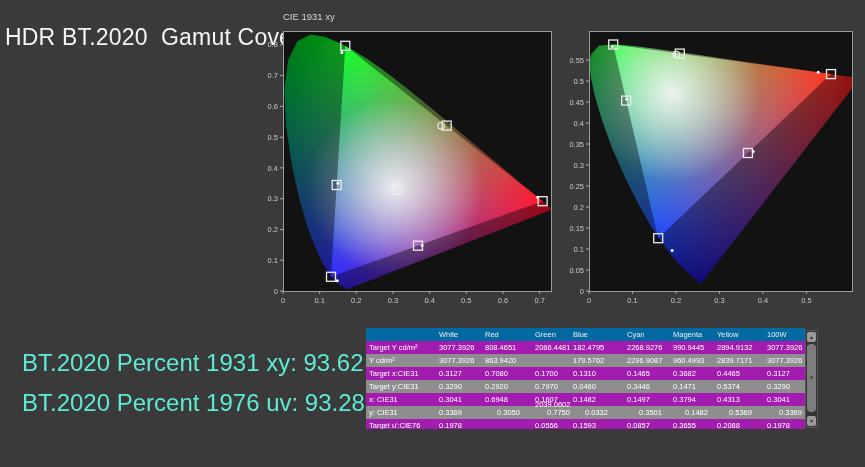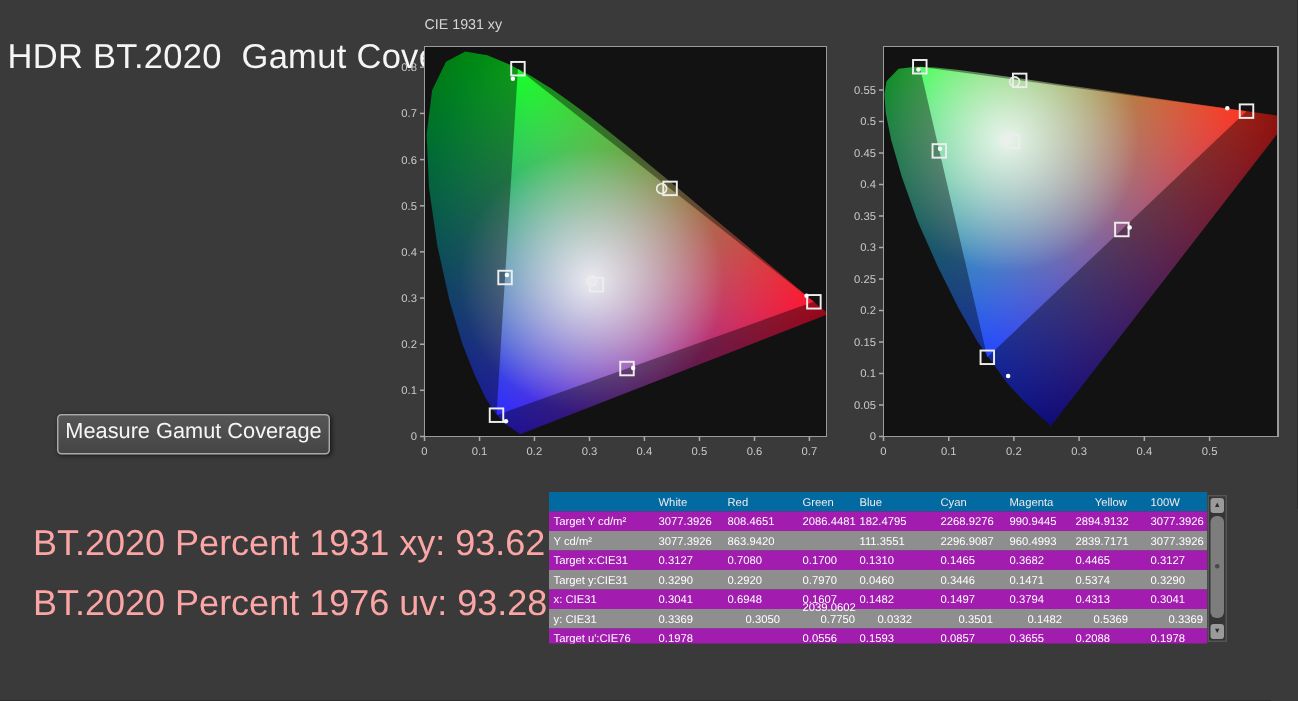--- a/index.html
+++ b/index.html
@@ -17,21 +17,21 @@
   .chart-svg{position:absolute;}
   .measure-btn{
     position:absolute;left:38px;top:276px;width:180px;height:25px;
     background:linear-gradient(#565656,#454545);
     border:1px solid #a9a9a9;border-radius:3px;
     color:#f6f6f6;font-size:14.5px;font-family:"Liberation Sans",sans-serif;
     text-align:center;line-height:22px;cursor:pointer;
     box-shadow:1px 1px 3px rgba(0,0,0,0.55);
   }
   .result-line{
-    position:absolute;left:22px;font-size:24px;color:#fca5a5;white-space:pre;
+    position:absolute;left:22px;font-size:24px;color:#5eead4;white-space:pre;
   }
   #result1{top:349px;}
   #result2{top:389px;}
   .meas-table{
     position:absolute;left:366px;top:328px;width:439px;height:101px;
     overflow:hidden;font-size:7.5px;color:#fff;line-height:13px;
   }
   .trow{display:flex;height:13px;white-space:nowrap;}
   .trow.hdr{background:#0369a1;color:#ececec;}
   .trow.dark{background:#a21caf;justify-content:space-between;}
@@ -244,54 +244,53 @@
       <rect x="75.7" y="88.1" width="9" height="9" fill="none" stroke="#ededed" stroke-width="1.3"></rect>
       <circle cx="80.7" cy="91.2" r="1.5" fill="#fff"></circle>
       <rect x="197.4" y="140.5" width="9" height="9" fill="none" stroke="#ededed" stroke-width="1.3"></rect>
       <circle cx="207.1" cy="143.6" r="1.5" fill="#fff"></circle>
       <rect x="129.3" y="41.1" width="9" height="9" fill="none" stroke="#ededed" stroke-width="1.3"></rect>
       <circle cx="130.4" cy="46.5" r="3.3" fill="none" stroke="#ededed" stroke-width="1.1"></circle>
       <rect x="124.5" y="81.8" width="9" height="9" fill="none" stroke="#ededed" stroke-width="1.3"></rect>
       <circle cx="125.2" cy="85.2" r="3.3" fill="none" stroke="#ededed" stroke-width="1.1"></circle>
     </svg>
 
-  <div class="measure-btn">Measure Gamut Coverage</div>
 
   <div class="result-line" id="result1">BT.2020 Percent 1931 xy: 93.62</div>
   <div class="result-line" id="result2">BT.2020 Percent 1976 uv: 93.28</div>
 
   <div class="meas-table" id="measTable">
       <div class="trow hdr">
         <div class="tcell" style="width: 70px;"></div>
         <div class="tcell" style="width: 46px;">White</div>
         <div class="tcell" style="width: 50px;">Red</div>
         <div class="tcell" style="width: 38px;">Green</div>
         <div class="tcell" style="width: 54px;">Blue</div>
         <div class="tcell" style="width: 46px;">Cyan</div>
         <div class="tcell" style="width: 44px;">Magenta</div>
-        <div class="tcell" style="width: 50px; text-align: center;">Yellow</div>
+        <div class="tcell" style="width: 50px;">Yellow</div>
         <div class="tcell" style="width: 44px;">100W</div>
       </div>
       <div class="trow dark">
         <div class="tcell" style="width: 70px;">Target Y cd/m²</div>
         <div class="tcell" style="width: 46px;">3077.3926</div>
         <div class="tcell" style="width: 50px;">808.4651</div>
         <div class="tcell" style="width: 38px;">2086.4481</div>
         <div class="tcell" style="width: 54px;">182.4795</div>
         <div class="tcell" style="width: 46px;">2268.9276</div>
         <div class="tcell" style="width: 44px;">990.9445</div>
         <div class="tcell" style="width: 50px;">2894.9132</div>
         <div class="tcell" style="width: 44px;">3077.3926</div>
       </div>
       <div class="trow light">
         <div class="tcell" style="width: 70px;">Y cd/m²</div>
         <div class="tcell" style="width: 46px;">3077.3926</div>
         <div class="tcell" style="width: 50px;">863.9420</div>
         <div class="tcell" style="width: 38px; margin-top: 44px;">2039.0602</div>
-        <div class="tcell" style="width: 54px;">111.3551</div>
+        <div class="tcell" style="width: 54px;">179.5762</div>
         <div class="tcell" style="width: 46px;">2296.9087</div>
         <div class="tcell" style="width: 44px;">960.4993</div>
         <div class="tcell" style="width: 50px;">2839.7171</div>
         <div class="tcell" style="width: 44px;">3077.3926</div>
       </div>
       <div class="trow dark">
         <div class="tcell" style="width: 70px;">Target x:CIE31</div>
         <div class="tcell" style="width: 46px;">0.3127</div>
         <div class="tcell" style="width: 50px;">0.7080</div>
         <div class="tcell" style="width: 38px;">0.1700</div>

